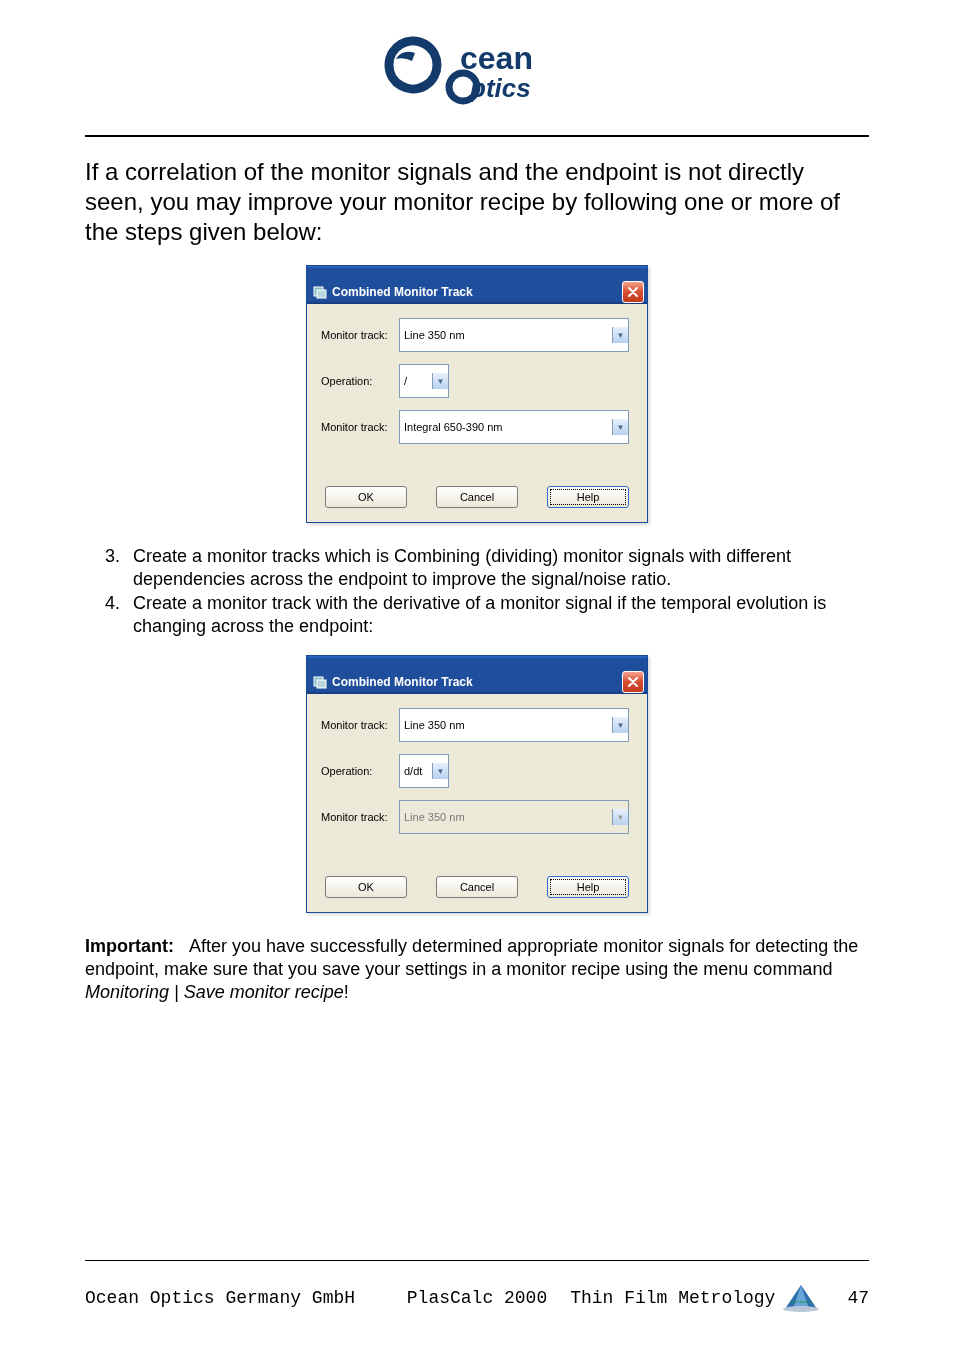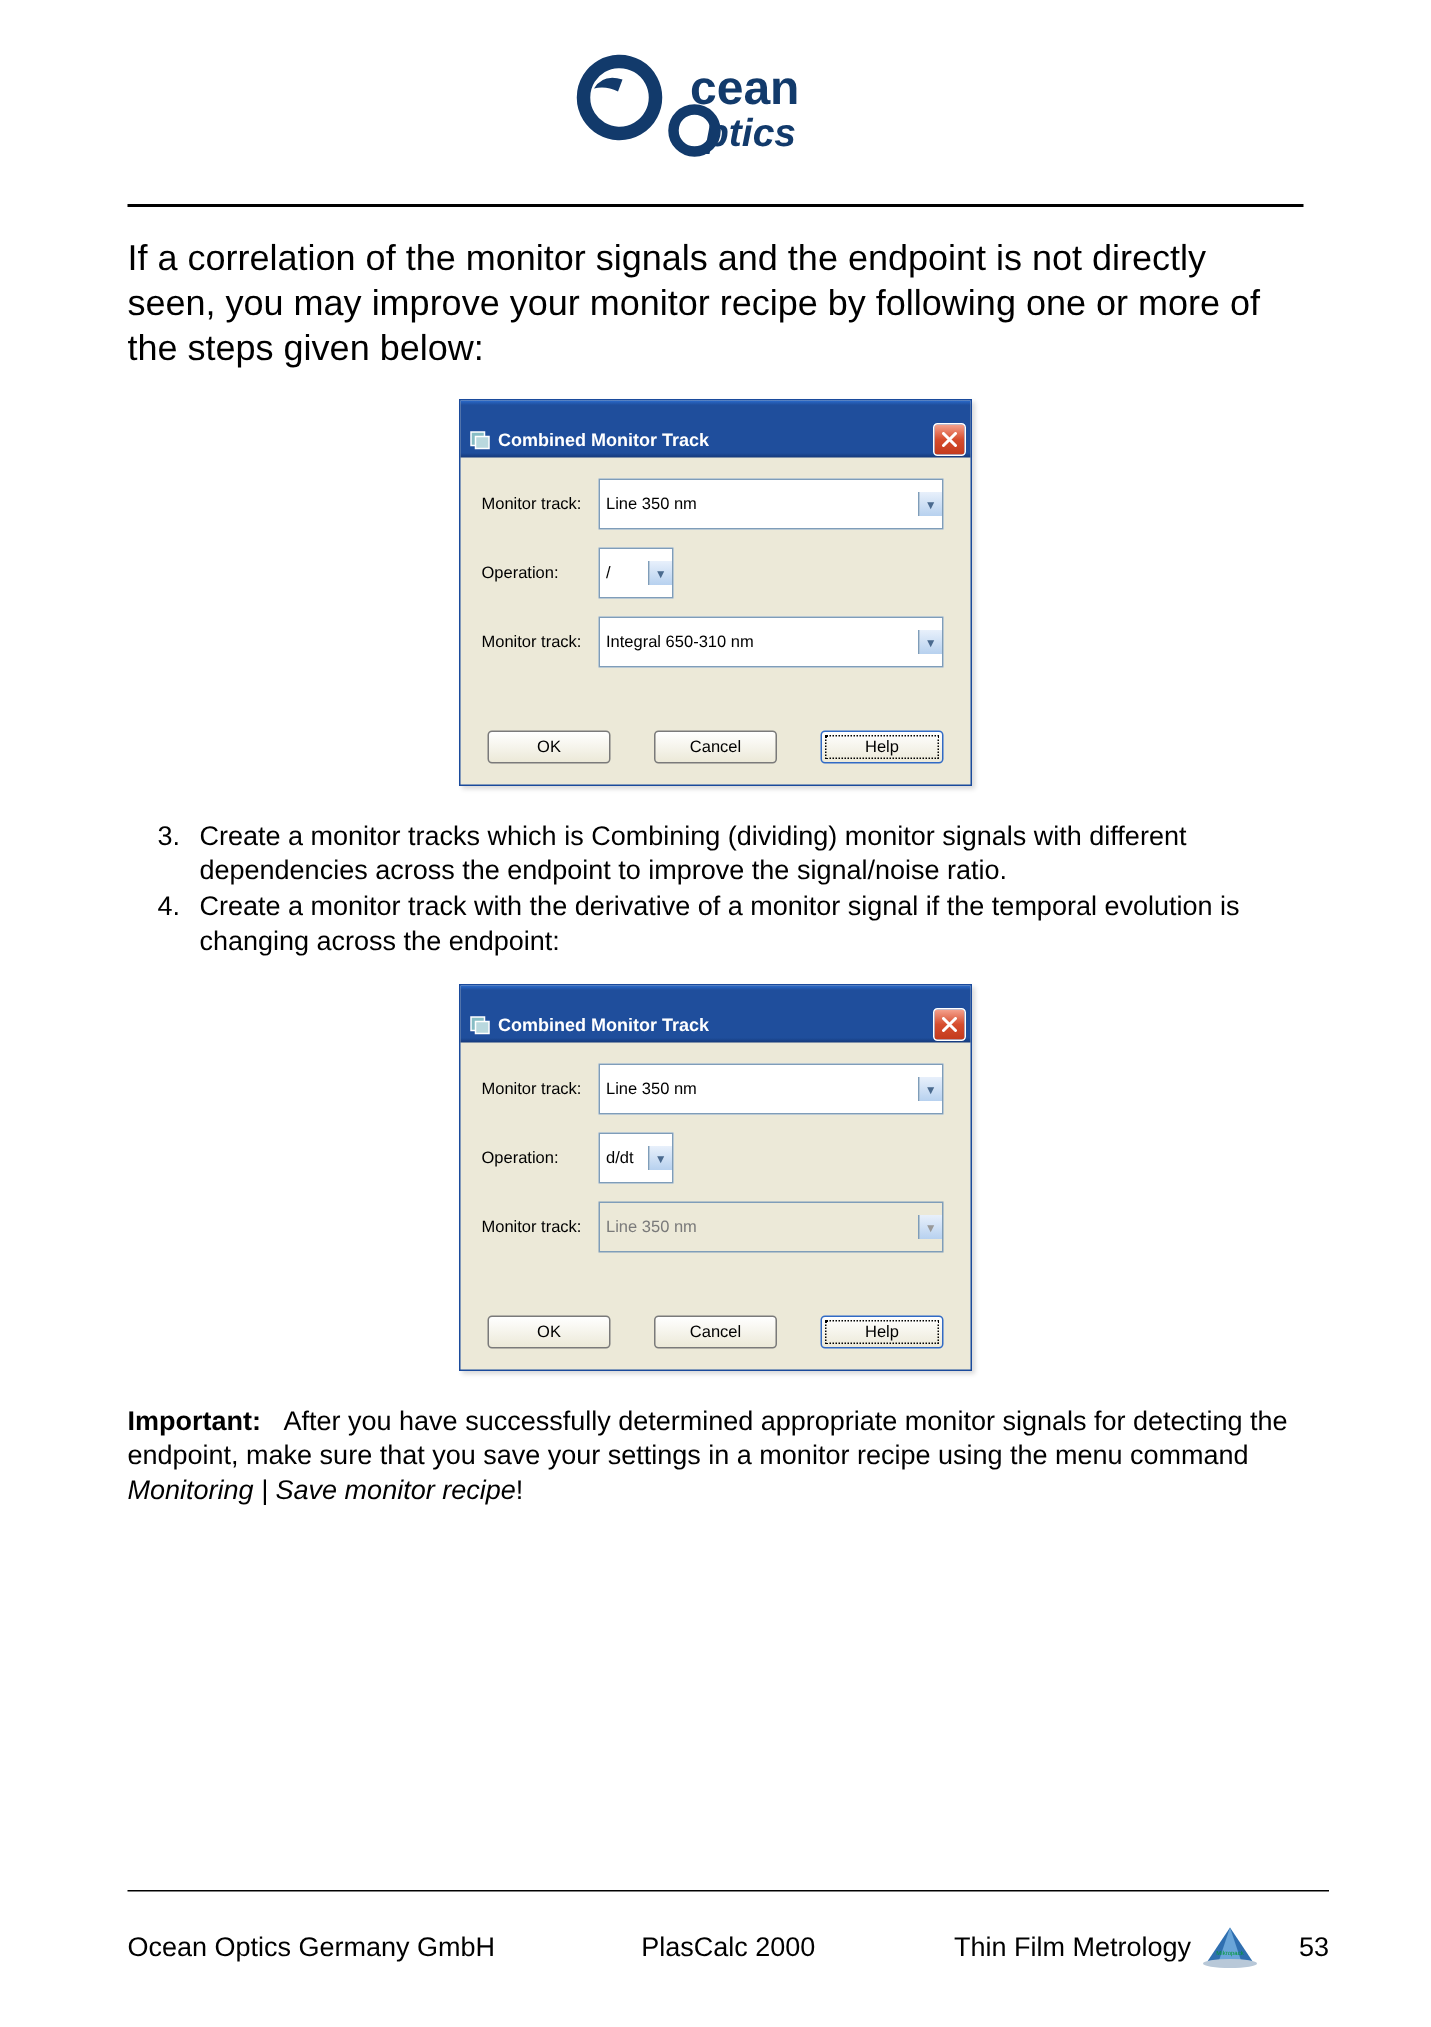--- a/index.html
+++ b/index.html
@@ -172,22 +172,23 @@
     border-color: #316ac5;
   }
   .important-para {
     font-size: 18px;
     line-height: 1.28;
     margin: 20px 0 0 0;
   }
   .footer {
     position: absolute;
     left: 85px;
-    right: 68px;
+    right: 85px;
     bottom: 38px;
+    font-family: Liberation Mono, monospace;
   }
   .hr-bottom {
     border: none;
     border-top: 1.5px solid #000;
     margin-bottom: 22px;
   }
   .footer-row {
     display: flex;
     align-items: center;
     font-size: 18px;
@@ -265,21 +266,21 @@
             <div class="combo small">
               <div class="combo-text">/</div>
               <div class="combo-arrow">▼</div>
             </div>
           </div>
         </div>
         <div class="dlg-row">
           <div class="dlg-label">Monitor track:</div>
           <div class="dlg-field">
             <div class="combo wide">
-              <div class="combo-text">Integral 650-310 nm</div>
+              <div class="combo-text">Integral 650-390 nm</div>
               <div class="combo-arrow">▼</div>
             </div>
           </div>
         </div>
         <div class="dlg-buttons">
           <div class="win-btn">
               <span>OK</span>
             </div>
           <div class="win-btn">
               <span>Cancel</span>
@@ -368,18 +369,18 @@
       <div class="footer-right">
         <span>Thin Film Metrology</span>
         <span class="mikropack">
           <svg width="40" height="30" viewBox="0 0 40 30">
             <polygon points="20,2 36,26 4,26" fill="#2f6fb0"></polygon>
             <polygon points="20,2 28,26 12,26" fill="#6aa5d8"></polygon>
             <ellipse cx="20" cy="26" rx="18" ry="3" fill="#b8c8d8"></ellipse>
             <text x="20" y="20" font-size="4" fill="#093" text-anchor="middle">Mikropack</text>
           </svg>
         </span>
-        <span class="page-num">53</span>
+        <span class="page-num">47</span>
       </div>
     </div>
   </div>
 
 </div>
 
 </body></html>

